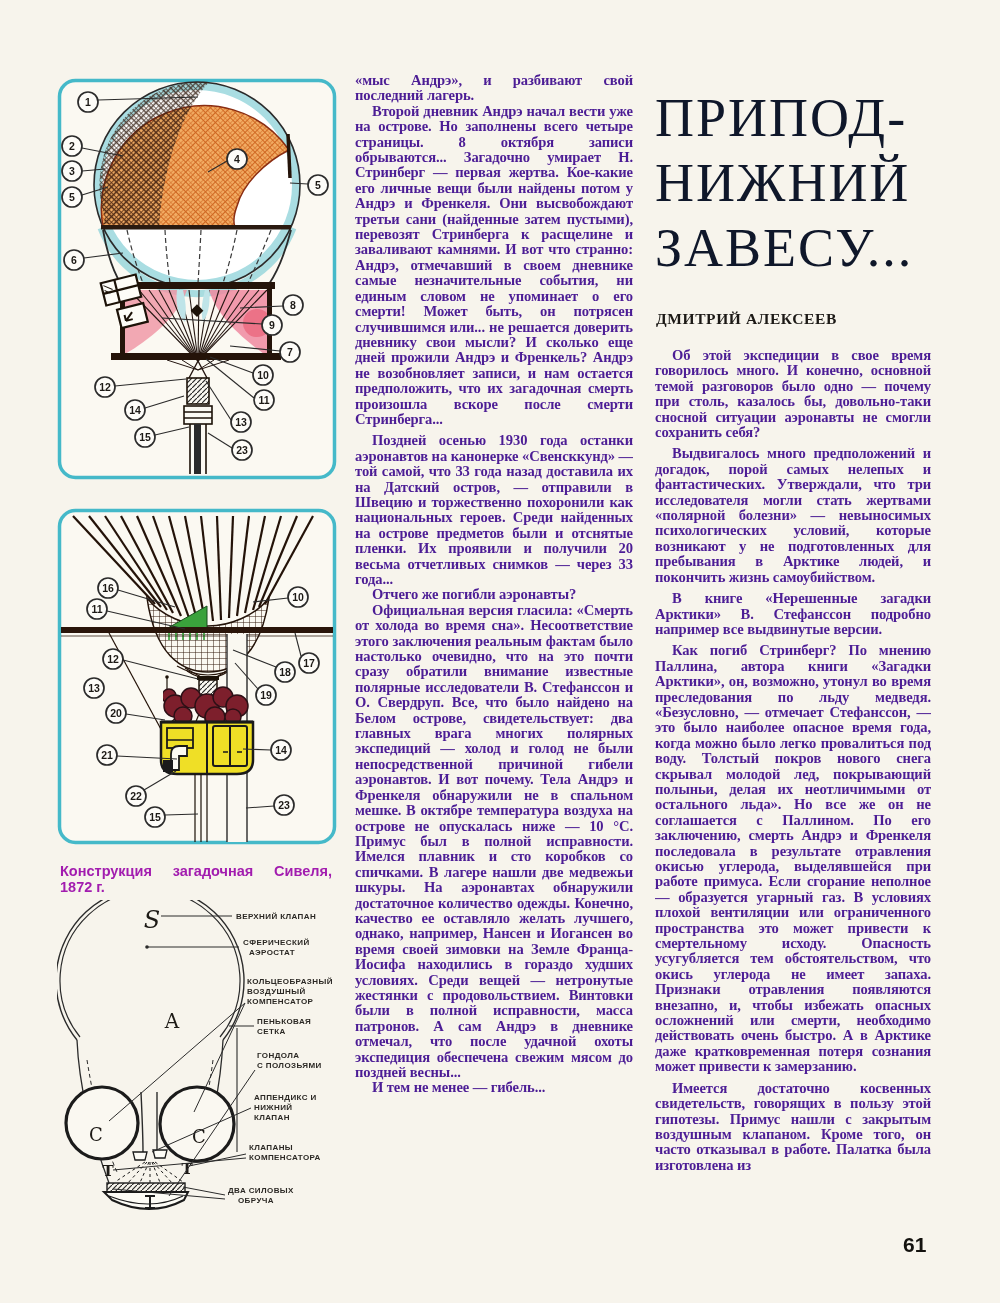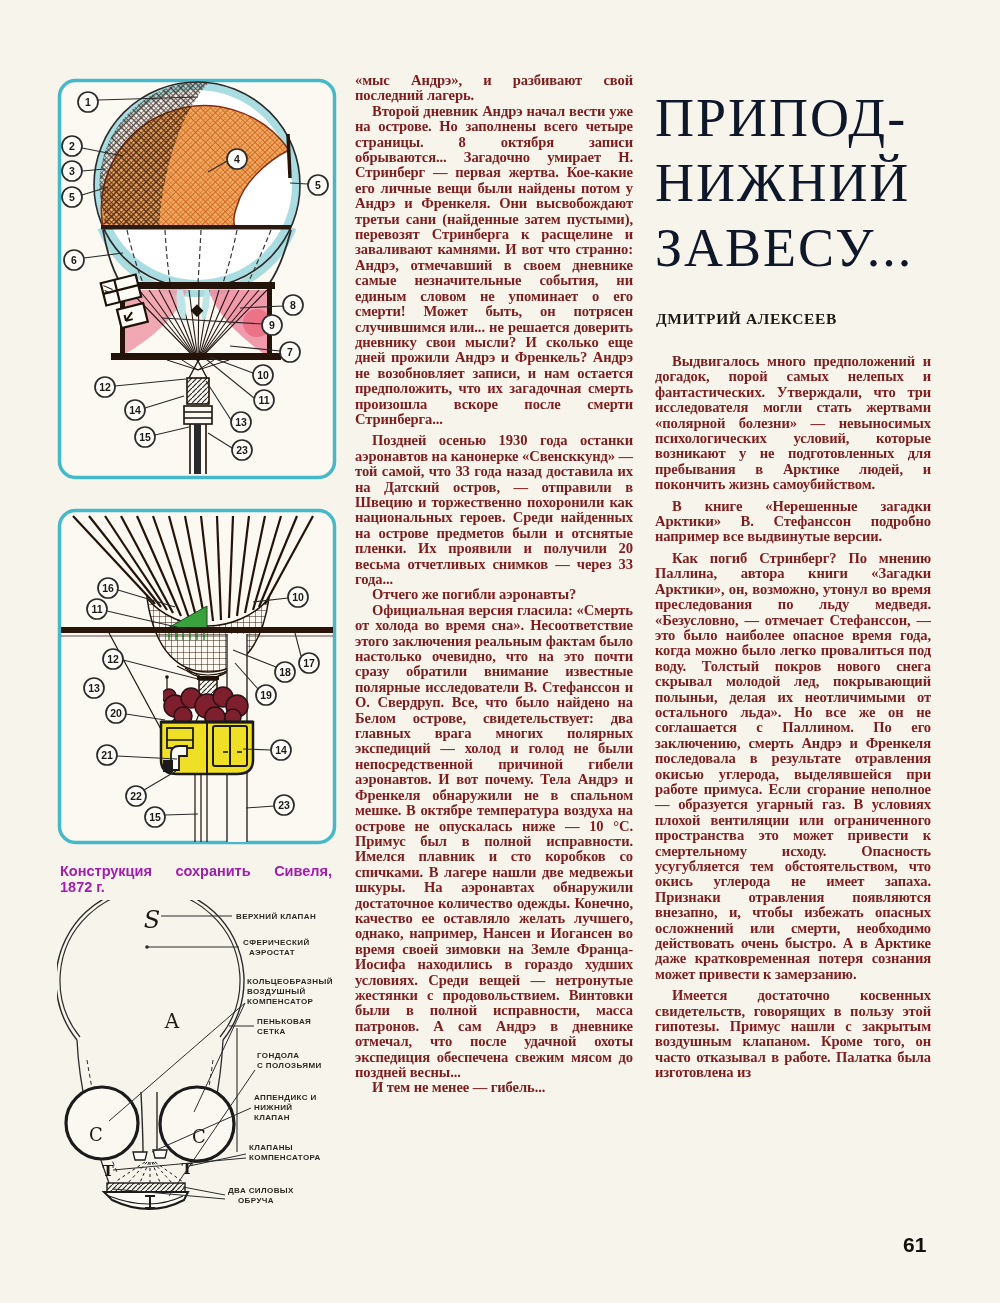--- a/index.html
+++ b/index.html
@@ -1,20 +1,20 @@
 <!DOCTYPE html>
 <html><head>
 <meta charset="utf-8">
 <style>
   html,body{margin:0;padding:0;}
   .page{position:relative;width:1000px;height:1303px;background:#f7f4ec;overflow:hidden;
         font-family:"Liberation Serif",serif;color:#1d1a16;}
   .fig{position:absolute;}
   .col{position:absolute;text-align:justify;font-weight:bold;
-       font-size:14.6px;line-height:15.4px;letter-spacing:-0.1px;color:#7f1d1d;overflow:hidden;}
+       font-size:14.6px;line-height:15.4px;letter-spacing:-0.1px;color:#4c1d95;overflow:hidden;}
   .col p{margin:0;text-indent:17px;}
   .col p.noindent{text-indent:0;}
   .col p.gap{margin-top:6px;}
   .title{position:absolute;left:655px;top:86px;width:300px;
          font-family:"Liberation Serif",serif;font-weight:400;color:#0f172a;
          font-size:54px;line-height:65px;letter-spacing:2px;}
   .author{position:absolute;left:656px;top:310px;width:300px;
           font-weight:bold;font-size:15.5px;letter-spacing:0.6px;color:#1c1916;}
   .caption{position:absolute;left:60px;top:863px;width:272px;
            font-family:"Liberation Sans",sans-serif;font-weight:bold;font-size:14.5px;
@@ -309,21 +309,21 @@
         <text class="co" x="79" y="292">22</text>
         <text class="co" x="227" y="301">23</text>
         <text class="co" x="98" y="313">15</text>
       </g>
     </g>
   </svg>
 
   <div class="caption">
     <div class="l1">
       <span>Конструкция</span>
-      <span>сохранить</span>
+      <span>загадочная</span>
       <span>Сивеля,</span>
     </div>
     <div>1872 г.</div>
   </div>
 
   <svg class="fig" style="left:57px;top:900px" width="292" height="335" viewBox="0 0 292 335">
     <g stroke="#2b2b2b" fill="none">
       <path d="M20,140 A94 94 0 1 1 166,140" stroke-width="1.4"></path>
       <path d="M23,137 A90 90 0 1 1 163,137" stroke-width="1.2"></path>
       <path d="M20,140 C22,185 34,235 52,283" stroke-width="1.3"></path>
@@ -424,20 +424,21 @@
   </div>
 
   <div class="title">
     <div>ПРИПОД-</div>
     <div>НИЖНИЙ</div>
     <div>ЗАВЕСУ...</div>
   </div>
   <div class="author">ДМИТРИЙ АЛЕКСЕЕВ</div>
 
   <div class="col" style="left:655px;top:348px;width:276px;height:878px;">
+    <p>Об этой экспедиции в свое время говорилось много. И конечно, основной темой разговоров было одно — почему при столь, казалось бы, довольно-таки сносной ситуации аэронавты не смогли сохранить себя?</p>
     <p class="gap">Выдвигалось много предположений и догадок, порой самых нелепых и фантастических. Утверждали, что три исследователя могли стать жертвами «полярной болезни» — невыносимых психологических условий, которые возникают у не подготовленных для пребывания в Арктике людей, и покончить жизнь самоубийством.</p>
     <p class="gap">В книге «Нерешенные загадки Арктики» В. Стефанссон подробно например все выдвинутые версии.</p>
     <p class="gap">Как погиб Стринберг? По мнению Паллина, автора книги «Загадки Арктики», он, возможно, утонул во время преследования по льду медведя. «Безусловно, — отмечает Стефанссон, — это было наиболее опасное время года, когда можно было легко провалиться под воду. Толстый покров нового снега скрывал молодой лед, покрывающий полыньи, делая их неотличимыми от остального льда». Но все же он не соглашается с Паллином. По его заключению, смерть Андрэ и Френкеля последовала в результате отравления окисью углерода, выделявшейся при работе примуса. Если сгорание неполное — образуется угарный газ. В условиях плохой вентиляции или ограниченного пространства это может привести к смертельному исходу. Опасность усугубляется тем обстоятельством, что окись углерода не имеет запаха. Признаки отравления появляются внезапно, и, чтобы избежать опасных осложнений или смерти, необходимо действовать очень быстро. А в Арктике даже кратковременная потеря сознания может привести к замерзанию.</p>
     <p class="gap">Имеется достаточно косвенных свидетельств, говорящих в пользу этой гипотезы. Примус нашли с закрытым воздушным клапаном. Кроме того, он часто отказывал в работе. Палатка была изготовлена из</p>
   </div>
 
   <div class="pageno">61</div>
 </div>
 
 </body></html>

